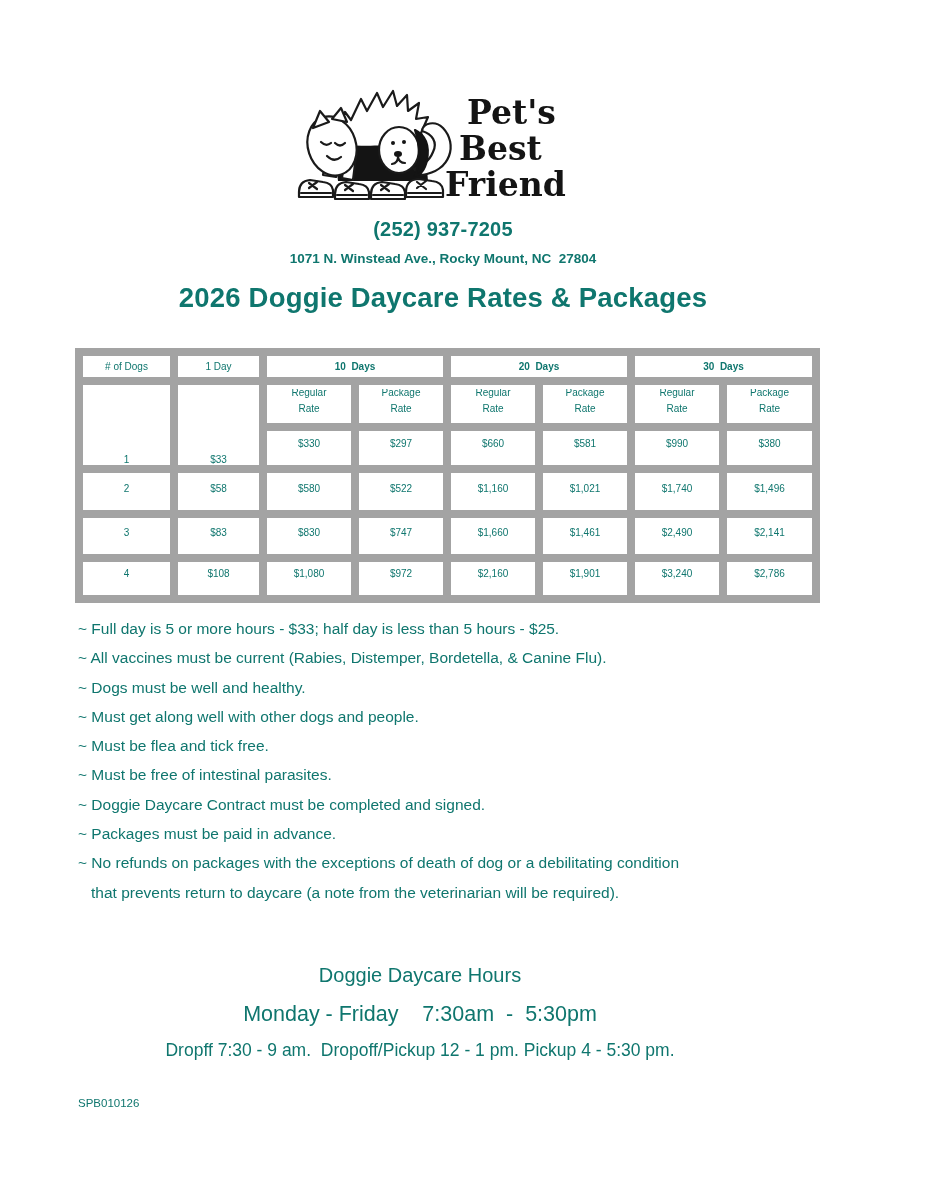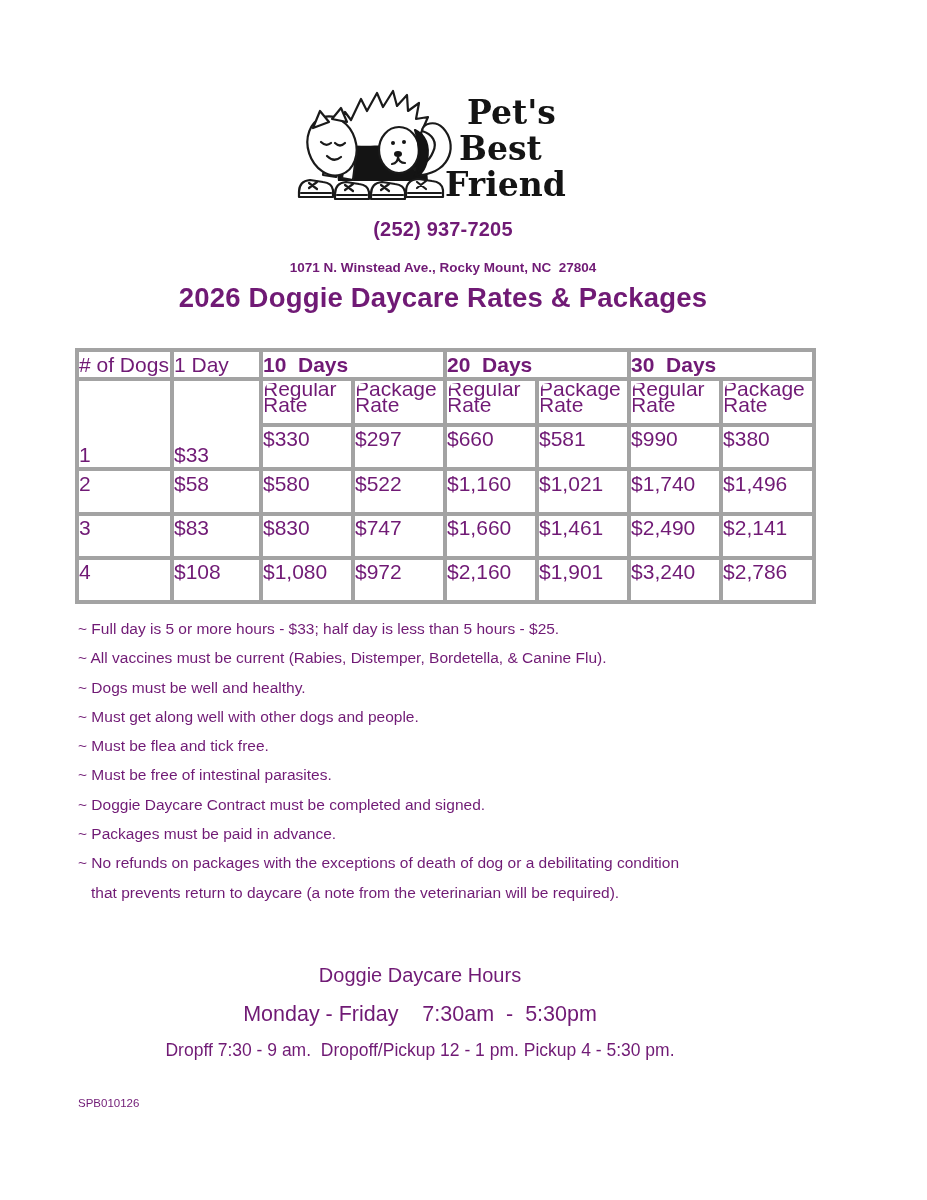--- a/index.html
+++ b/index.html
@@ -2,44 +2,44 @@
 <html><head>
 <meta charset="utf-8">
 <style>
   html,body { margin:0; padding:0; }
   .page {
     position: relative;
     width: 927px;
     height: 1200px;
     background: #ffffff;
     font-family: "Liberation Sans", sans-serif;
-    color: #701a75;
+    color: #0f766e;
     overflow: hidden;
   }
   .pre { white-space: pre-wrap; }
 
   
   .logo-wrap { position: absolute; left: 287px; top: 84px; width: 315px; height: 118px; }
   .logo-wrap svg { width: 100%; height: 100%; display: block; }
 
   
   .center-block { position: absolute; left: 0; width: 886px; text-align: center; }
   .phone   { top: 218px; font-size: 20px; font-weight: bold; letter-spacing: .2px; }
-  .address { top: 260px; font-size: 13.5px; font-weight: bold; }
+  .address { top: 251px; font-size: 13.5px; font-weight: bold; }
   .title   { top: 282px; font-size: 27.5px; font-weight: bold; letter-spacing: .2px; }
 
   
   table.rates {
     position: absolute; left: 75px; top: 348px;
     width: 737px; border-collapse: collapse; table-layout: fixed;
   }
   table.rates td {
-    border: 4px solid #a3a3a3;
-    text-align: left;
-    font-size: 21px;
+    border: 8px solid #a3a3a3;
+    text-align: center;
+    font-size: 10px;
     padding: 0;
     overflow: hidden;
   }
   tr.hdr  { height: 29px; }
   tr.hdr td { vertical-align: middle; }
   td.group { font-weight: bold; }
   tr.sub  { height: 46px; }
   td.subhdr { vertical-align: top; line-height: 16px; padding-top: 1px; border-radius: 10px; }
   td.merged { vertical-align: bottom; padding-bottom: 8px; }
   tr.d1 { height: 42px; } tr.d2 { height: 45px; } tr.d3 { height: 44px; } tr.d4 { height: 41px; }

